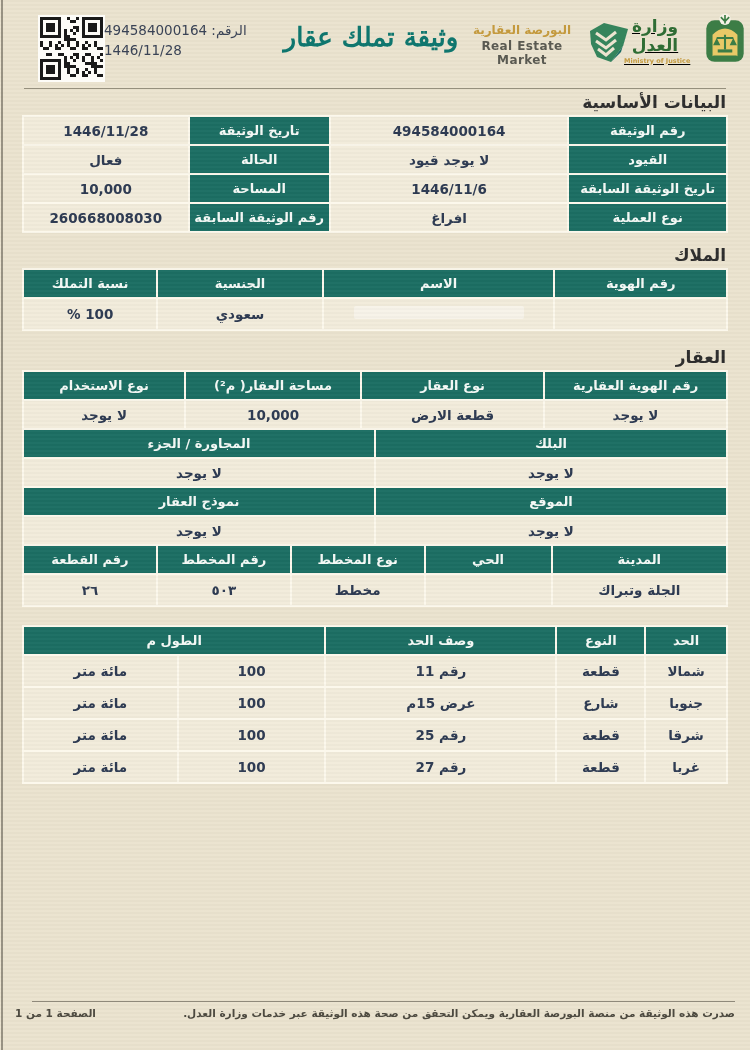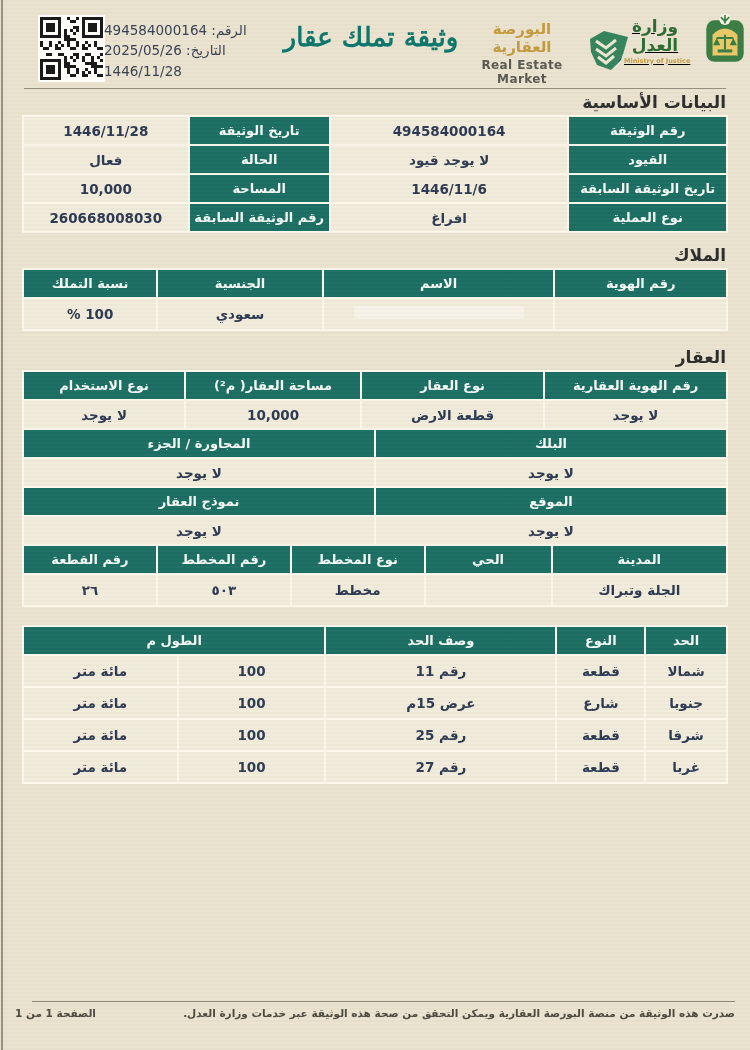--- a/index.html
+++ b/index.html
@@ -12,21 +12,21 @@
   
   .hdr{position:relative;height:88px;}
   .qr{position:absolute;left:38px;top:15px;width:67px;height:67px;background:#fdfcf8;padding:1px;box-sizing:border-box;}
   .hdr-nums{position:absolute;left:104px;top:20px;width:168px;direction:rtl;text-align:left;
     font-size:13.5px;font-weight:normal;color:#3a4356;line-height:1.5;}
   .hdr-nums div{white-space:nowrap;}
   .doc-title{position:absolute;left:278px;top:22px;width:186px;text-align:center;direction:rtl;
     font-family:"DejaVu Serif",serif;font-size:26px;font-weight:bold;color:#0f766e;}
   .rem-logo{position:absolute;left:470px;top:20px;display:flex;align-items:center;gap:9px;}
   .rem-text{width:104px;text-align:center;}
-  .rem-ar{font-size:15px;font-weight:bold;color:#c49a3e;direction:rtl;}
+  .rem-ar{font-size:12px;font-weight:bold;color:#c49a3e;direction:rtl;}
   .rem-en{font-size:12px;color:#5a5a52;font-weight:bold;letter-spacing:.4px;margin-top:2px;}
   .moj-logo{position:absolute;left:624px;top:12px;display:flex;align-items:center;gap:18px;text-decoration:underline;}
   .moj-text{width:62px;text-align:center;}
   .moj-ar{font-size:17px;font-weight:bold;color:#2f6d35;direction:rtl;line-height:1.1;}
   .moj-en{font-size:6.5px;color:#c49a3e;font-weight:bold;margin-top:2px;white-space:nowrap;}
   .hdr-rule{margin:0 24px;border-top:1.6px solid #98927f;}
 
   
   .content{padding:0 22px;direction:rtl;}
   .section-title{text-align:right;font-size:17px;font-weight:bold;color:#2d2d2d;margin:3px 2px;}
@@ -156,21 +156,20 @@
           <rect x="57" y="57" width="3" height="3" fill="#1a1a1a"></rect>
           <rect x="60" y="30" width="3" height="3" fill="#1a1a1a"></rect>
           <rect x="60" y="36" width="3" height="3" fill="#1a1a1a"></rect>
           <rect x="60" y="42" width="3" height="3" fill="#1a1a1a"></rect>
           <rect x="60" y="48" width="3" height="3" fill="#1a1a1a"></rect>
           <rect x="60" y="57" width="3" height="3" fill="#1a1a1a"></rect>
         </svg>
       </div>
     <div class="hdr-nums">
       <div>الرقم: 494584000164</div>
-      <div>التاريخ: 2025/05/26</div>
       <div>1446/11/28</div>
     </div>
     <div class="doc-title">وثيقة تملك عقار</div>
 
     <div class="rem-logo">
       <div class="rem-text">
         <div class="rem-ar">البورصة العقارية</div>
         <div class="rem-en">Real Estate Market</div>
       </div>
       <span>

